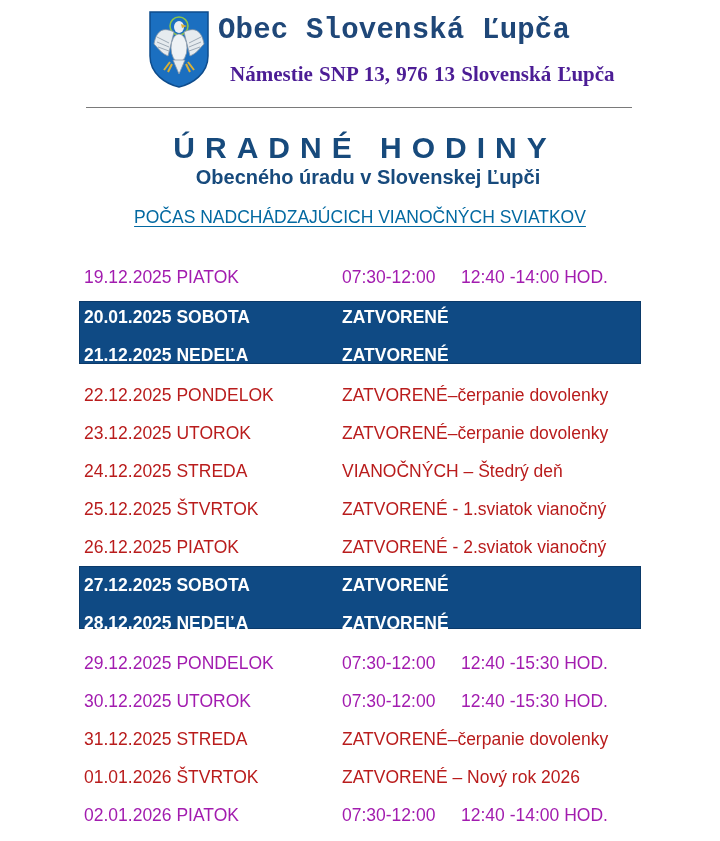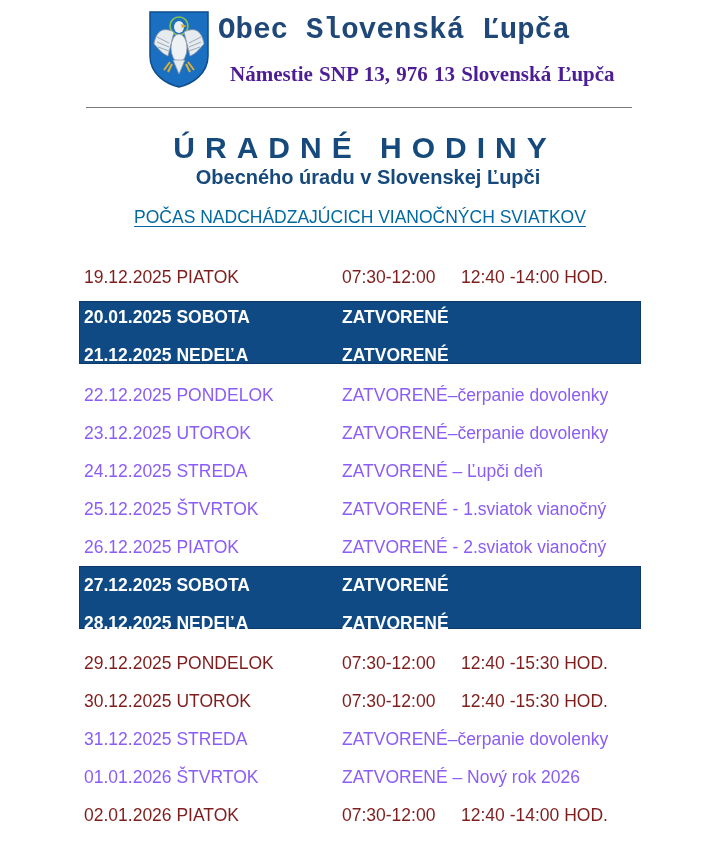--- a/index.html
+++ b/index.html
@@ -14,22 +14,22 @@
   .rule { position: absolute; left: 86px; top: 107px; width: 546px; height: 1px; background: #7a7a7a; }
 
   .title { position: absolute; left: 0; width: 720px; top: 131px; text-align: center; font-weight: bold; font-size: 30px; letter-spacing: 10px; color: #174a7c; padding-left: 10px; }
   .subtitle { position: absolute; left: 0; width: 720px; top: 166px; text-align: center; font-weight: bold; font-size: 20px; color: #174a7c; padding-left: 16px; }
   .period { position: absolute; left: 0; width: 720px; top: 207px; text-align: center; font-size: 17.5px; color: #0369a1; text-decoration: underline; text-decoration-thickness: 1px; text-underline-offset: 3px; }
 
   .row { position: absolute; left: 84px; width: 560px; height: 38px; font-size: 17.5px; }
   .row .day { position: absolute; left: 0; top: 9px; white-space: nowrap; }
   .row .status { position: absolute; left: 258px; top: 9px; white-space: nowrap; }
   .row .hours2 { position: absolute; left: 377px; top: 9px; white-space: nowrap; }
-  .row.normal { color: #7f1d1d; }
-  .row.holiday { color: #8b5cf6; }
+  .row.normal { color: #a21caf; }
+  .row.holiday { color: #b91c1c; }
   .row.weekend { color: #ffffff; font-weight: bold; }
 
   .weekend-block { position: absolute; left: 79px; width: 562px; height: 63px; background: #0f4a84; border: 1px solid #0b3a6a; }
 </style>
 </head>
 <body>
 
 <div class="header">
   <svg class="coat" viewBox="0 0 62 78">
     <path d="M2 2 H60 V46 C60 64 44 74 31 77 C18 74 2 64 2 46 Z" fill="#1b6fc0" stroke="#0e4c8c" stroke-width="1.5"></path>
@@ -73,21 +73,21 @@
   <div class="row holiday" style="top:376px;">
     <span class="day">22.12.2025 PONDELOK</span>
     <span class="status">ZATVORENÉ–čerpanie dovolenky</span>
   </div>
   <div class="row holiday" style="top:414px;">
     <span class="day">23.12.2025 UTOROK</span>
     <span class="status">ZATVORENÉ–čerpanie dovolenky</span>
   </div>
   <div class="row holiday" style="top:452px;">
     <span class="day">24.12.2025 STREDA</span>
-    <span class="status">ZATVORENÉ – Ľupči deň</span>
+    <span class="status">VIANOČNÝCH – Štedrý deň</span>
   </div>
   <div class="row holiday" style="top:490px;">
     <span class="day">25.12.2025 ŠTVRTOK</span>
     <span class="status">ZATVORENÉ - 1.sviatok vianočný</span>
   </div>
   <div class="row holiday" style="top:528px;">
     <span class="day">26.12.2025 PIATOK</span>
     <span class="status">ZATVORENÉ - 2.sviatok vianočný</span>
   </div>
   <div class="row weekend" style="top:566px;">

